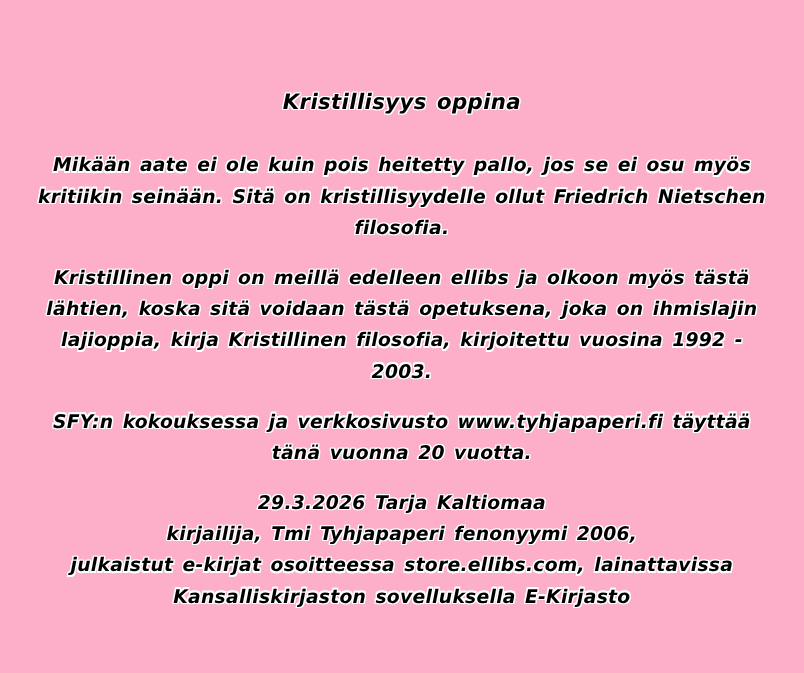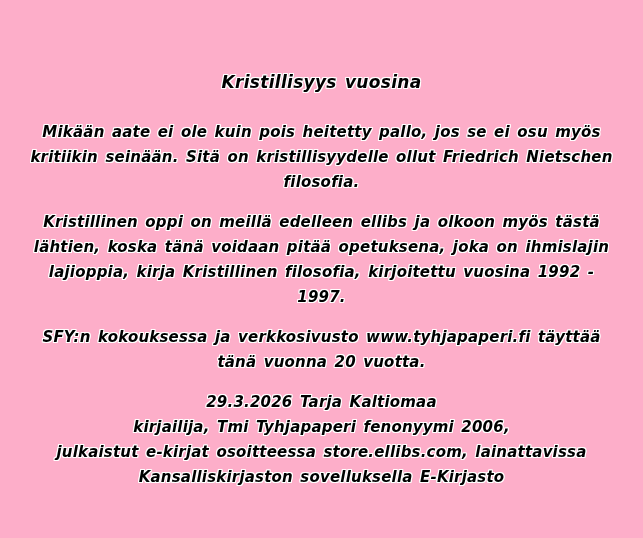--- a/index.html
+++ b/index.html
@@ -45,33 +45,33 @@
     white-space: nowrap;
     letter-spacing: 0.2px;
     word-spacing: 2px;
   }
 </style>
 </head>
 <body style="background: rgb(253, 174, 201);">
 
 <div class="page">
 
-  <h1 class="title">Kristillisyys vuosina</h1>
+  <h1 class="title">Kristillisyys oppina</h1>
 
   <div class="para">
     <div class="line">Mikään aate ei ole kuin pois heitetty pallo, jos se ei osu myös</div>
     <div class="line">kritiikin seinään. Sitä on kristillisyydelle ollut Friedrich Nietschen</div>
     <div class="line">filosofia.</div>
   </div>
 
   <div class="para">
     <div class="line">Kristillinen oppi on meillä edelleen ellibs ja olkoon myös tästä</div>
-    <div class="line">lähtien, koska tänä voidaan pitää opetuksena, joka on ihmislajin</div>
+    <div class="line">lähtien, koska sitä voidaan tästä opetuksena, joka on ihmislajin</div>
     <div class="line">lajioppia, kirja Kristillinen filosofia, kirjoitettu vuosina 1992 -</div>
-    <div class="line">1997.</div>
+    <div class="line">2003.</div>
   </div>
 
   <div class="para">
     <div class="line">SFY:n kokouksessa ja verkkosivusto www.tyhjapaperi.fi täyttää</div>
     <div class="line">tänä vuonna 20 vuotta.</div>
   </div>
 
   <div class="para">
     <div class="line">29.3.2026 Tarja Kaltiomaa</div>
     <div class="line">kirjailija, Tmi Tyhjapaperi fenonyymi 2006,</div>

